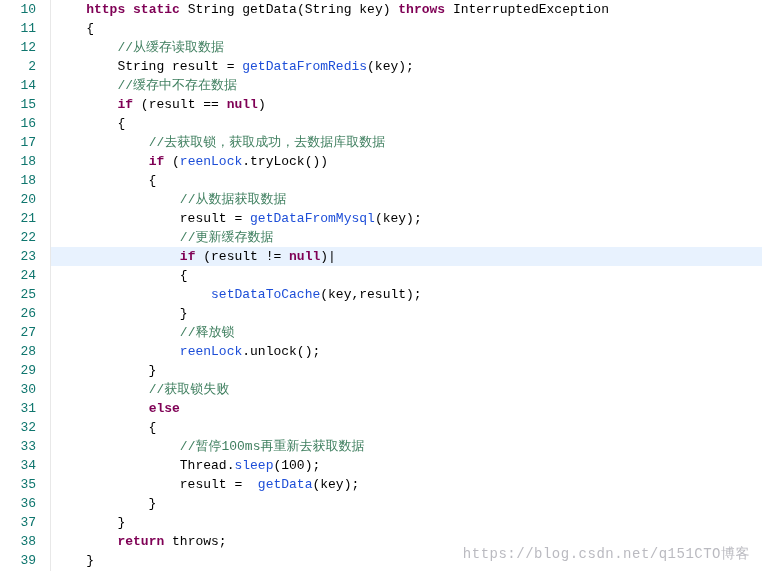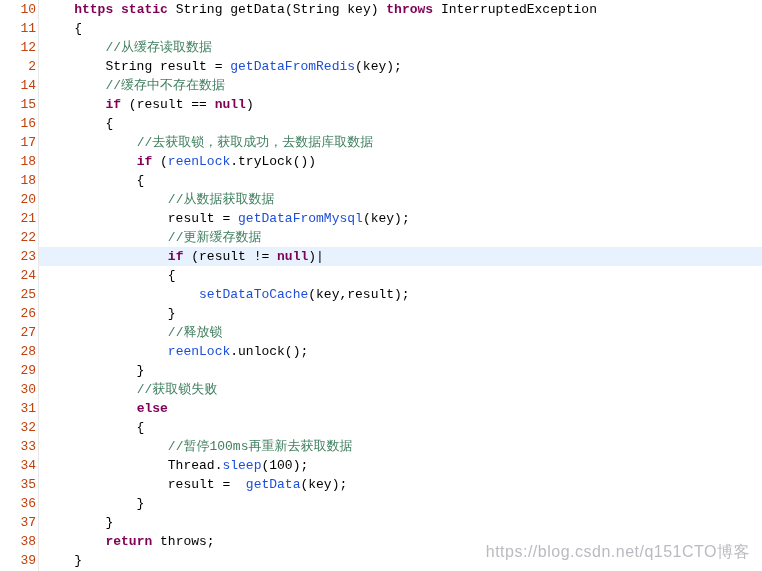--- a/index.html
+++ b/index.html
@@ -14,22 +14,22 @@
     display: flex;
     width: 762px;
     height: 571px;
     position: relative;
     overflow: hidden;
   }
   .gutter {
     width: 36px;
     background: #ffffff;
     text-align: right;
-    padding-right: 2px;
-    color: #c2410c;
+    padding-right: 14px;
+    color: #0f766e;
     user-select: none;
     border-right: 1px solid #e8e8e8;
   }
   .gutter div {
     height: 19px;
     line-height: 19px;
   }
   .gutter .underline {
     text-decoration-color: #bfa0a0;
   }
@@ -46,22 +46,22 @@
   .line.hl {
     background: #e8f2fe;
   }
   .kw { color: #7f0055; font-weight: bold; }
   .comment { color: #3f7f5f; }
   .method { color: #1d4ed8; }
   .watermark {
     position: absolute;
     right: 12px;
     bottom: 8px;
-    font-family: Liberation Sans, sans-serif;
-    font-size: 16px;
+    font-family: Liberation Mono, monospace;
+    font-size: 14px;
     color: rgba(130,130,140,0.55);
     letter-spacing: 0.5px;
     pointer-events: none;
   }
 </style>
 </head>
 <body>
 
 <div class="editor">
   <div class="gutter" id="gutter">

